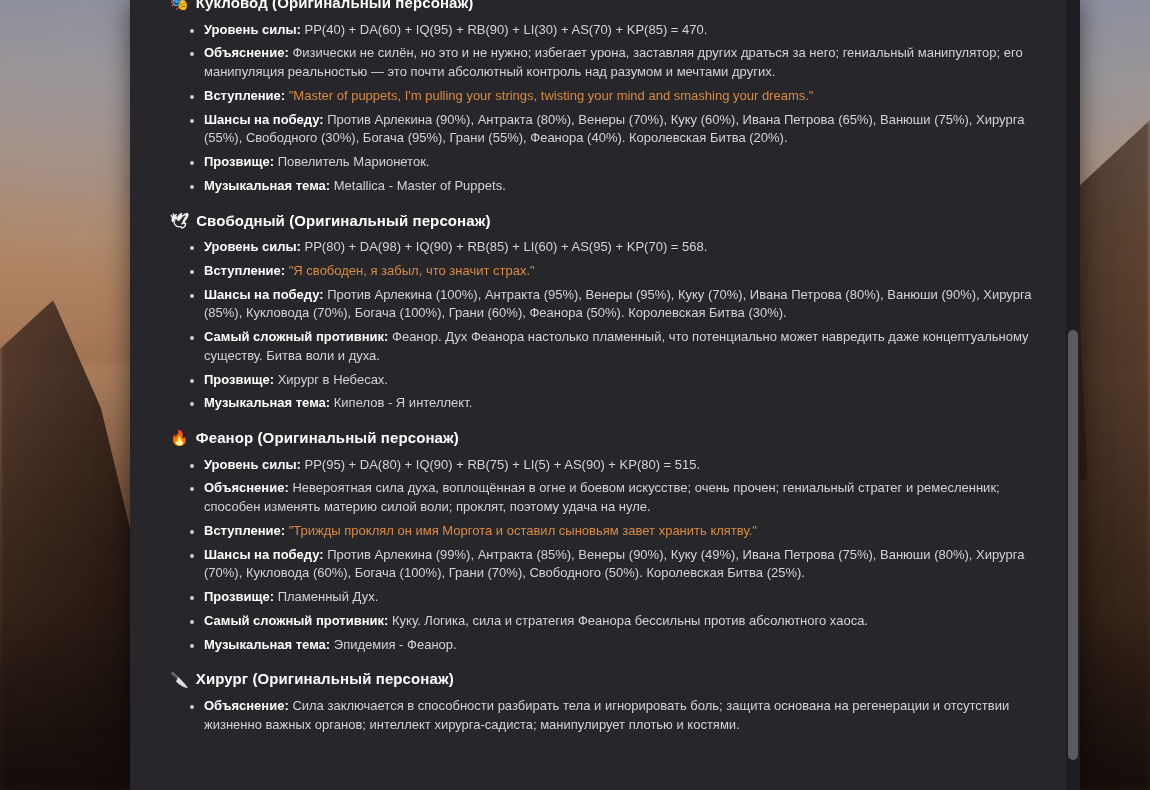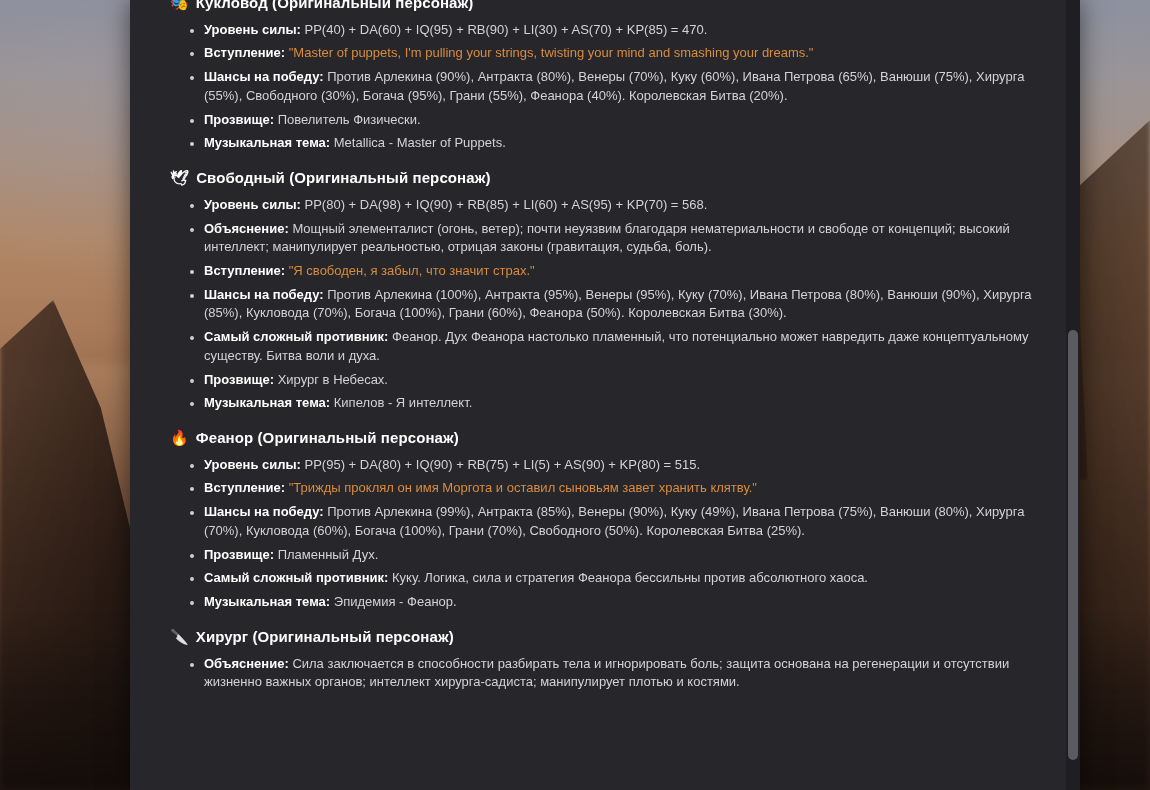--- a/index.html
+++ b/index.html
@@ -196,50 +196,51 @@
   <div class="panel">
     <div class="panel-inner">
 
       <div class="section">
         <h3 class="char-title">
           <span class="char-emoji">🎭</span>
           <span>Кукловод (Оригинальный персонаж)</span>
         </h3>
         <ul class="facts">
           <li><span class="lbl">Уровень силы:</span> <span>PP(40) + DA(60) + IQ(95) + RB(90) + LI(30) + AS(70) + KP(85) = 470.</span></li>
+          <li><span class="lbl">Объяснение:</span> <span>Физически не силён, но это и не нужно; избегает урона, заставляя других драться за него; гениальный манипулятор; его манипуляция реальностью — это почти абсолютный контроль над разумом и мечтами других.</span></li>
           <li><span class="lbl">Вступление:</span> <span class="quote">"Master of puppets, I'm pulling your strings, twisting your mind and smashing your dreams."</span></li>
           <li><span class="lbl">Шансы на победу:</span> <span>Против Арлекина (90%), Антракта (80%), Венеры (70%), Куку (60%), Ивана Петрова (65%), Ванюши (75%), Хирурга (55%), Свободного (30%), Богача (95%), Грани (55%), Феанора (40%). Королевская Битва (20%).</span></li>
-          <li><span class="lbl">Прозвище:</span> <span>Повелитель Физически.</span></li>
+          <li><span class="lbl">Прозвище:</span> <span>Повелитель Марионеток.</span></li>
           <li><span class="lbl">Музыкальная тема:</span> <span>Metallica - Master of Puppets.</span></li>
         </ul>
       </div>
 
       <div class="section">
         <h3 class="char-title">
           <span class="char-emoji">🕊</span>
           <span>Свободный (Оригинальный персонаж)</span>
         </h3>
         <ul class="facts">
           <li><span class="lbl">Уровень силы:</span> <span>PP(80) + DA(98) + IQ(90) + RB(85) + LI(60) + AS(95) + KP(70) = 568.</span></li>
-          <li><span class="lbl">Объяснение:</span> <span>Мощный элементалист (огонь, ветер); почти неуязвим благодаря нематериальности и свободе от концепций; высокий интеллект; манипулирует реальностью, отрицая законы (гравитация, судьба, боль).</span></li>
           <li><span class="lbl">Вступление:</span> <span class="quote">"Я свободен, я забыл, что значит страх."</span></li>
           <li><span class="lbl">Шансы на победу:</span> <span>Против Арлекина (100%), Антракта (95%), Венеры (95%), Куку (70%), Ивана Петрова (80%), Ванюши (90%), Хирурга (85%), Кукловода (70%), Богача (100%), Грани (60%), Феанора (50%). Королевская Битва (30%).</span></li>
           <li><span class="lbl">Самый сложный противник:</span> <span>Феанор. Дух Феанора настолько пламенный, что потенциально может навредить даже концептуальному существу. Битва воли и духа.</span></li>
           <li><span class="lbl">Прозвище:</span> <span>Хирург в Небесах.</span></li>
           <li><span class="lbl">Музыкальная тема:</span> <span>Кипелов - Я интеллект.</span></li>
         </ul>
       </div>
 
       <div class="section">
         <h3 class="char-title">
           <span class="char-emoji">🔥</span>
           <span>Феанор (Оригинальный персонаж)</span>
         </h3>
         <ul class="facts">
           <li><span class="lbl">Уровень силы:</span> <span>PP(95) + DA(80) + IQ(90) + RB(75) + LI(5) + AS(90) + KP(80) = 515.</span></li>
+          <li><span class="lbl">Объяснение:</span> <span>Невероятная сила духа, воплощённая в огне и боевом искусстве; очень прочен; гениальный стратег и ремесленник; способен изменять материю силой воли; проклят, поэтому удача на нуле.</span></li>
           <li><span class="lbl">Вступление:</span> <span class="quote">"Трижды проклял он имя Моргота и оставил сыновьям завет хранить клятву."</span></li>
           <li><span class="lbl">Шансы на победу:</span> <span>Против Арлекина (99%), Антракта (85%), Венеры (90%), Куку (49%), Ивана Петрова (75%), Ванюши (80%), Хирурга (70%), Кукловода (60%), Богача (100%), Грани (70%), Свободного (50%). Королевская Битва (25%).</span></li>
           <li><span class="lbl">Прозвище:</span> <span>Пламенный Дух.</span></li>
           <li><span class="lbl">Самый сложный противник:</span> <span>Куку. Логика, сила и стратегия Феанора бессильны против абсолютного хаоса.</span></li>
           <li><span class="lbl">Музыкальная тема:</span> <span>Эпидемия - Феанор.</span></li>
         </ul>
       </div>
 
       <div class="section">
         <h3 class="char-title">

